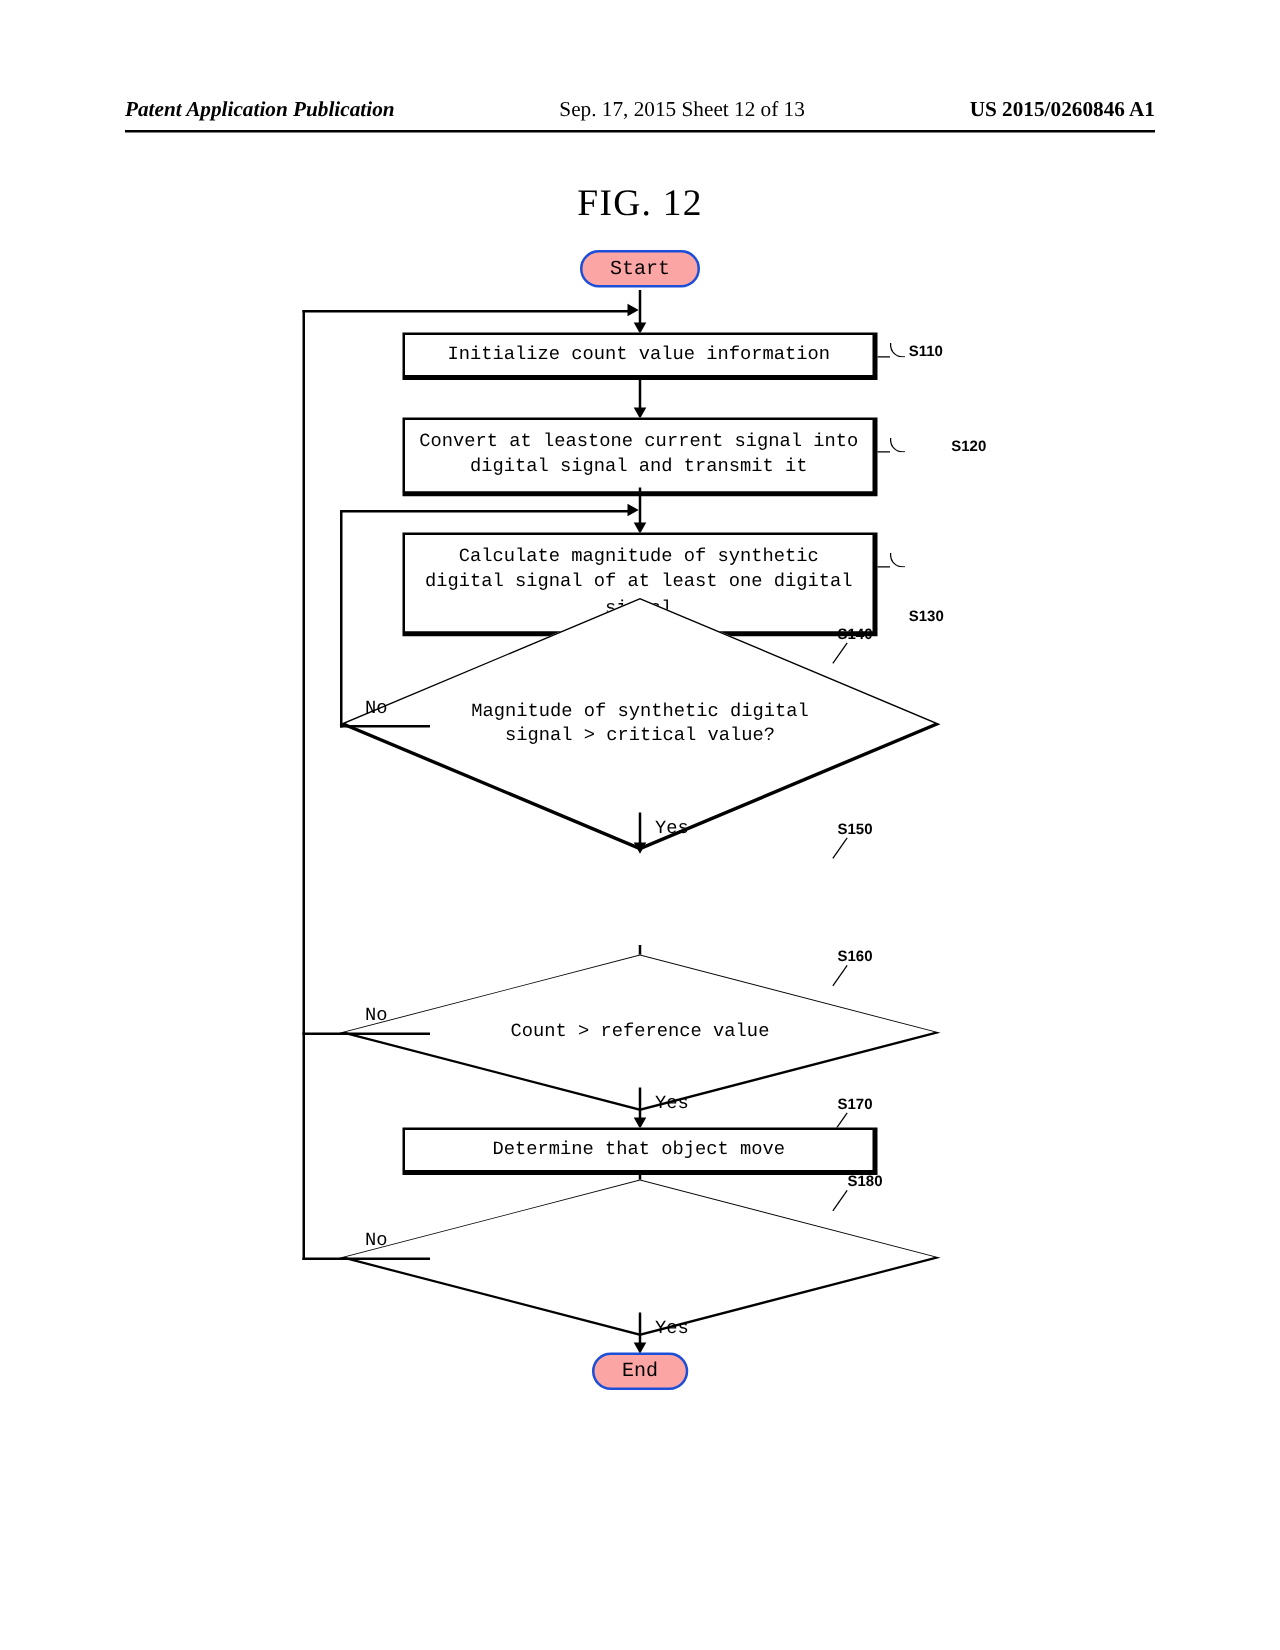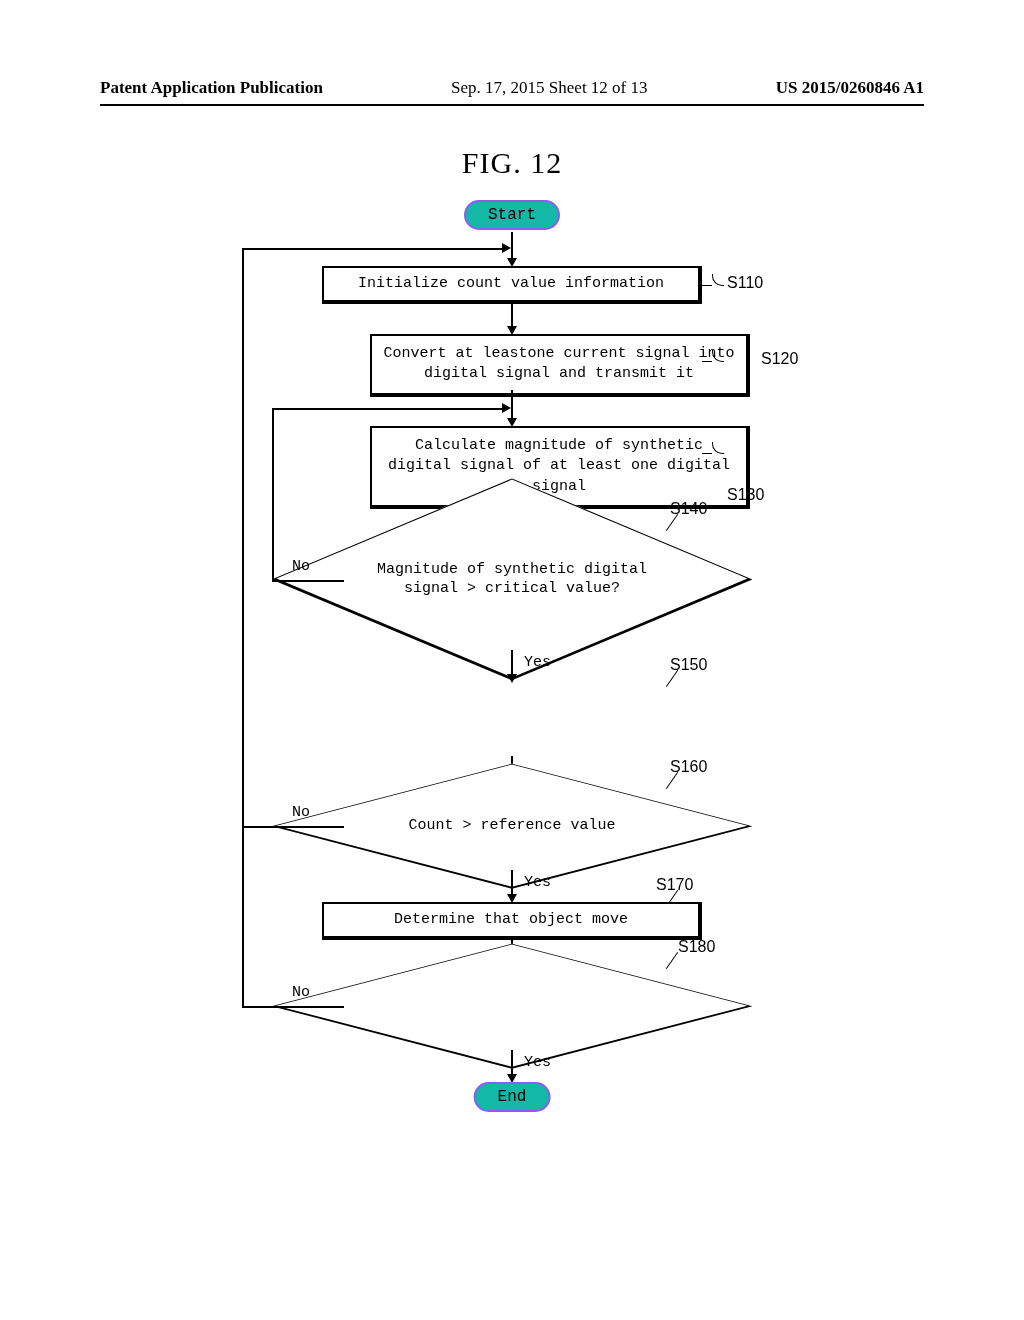--- a/index.html
+++ b/index.html
@@ -18,21 +18,21 @@
     height: 1320px;
     padding: 78px 100px 40px 100px;
   }
   .header {
     display: flex;
     justify-content: space-between;
     font-family: "Times New Roman", serif;
     font-size: 17px;
     margin-bottom: 6px;
   }
-  .header .left { font-weight: bold; }
+  .header .left { font-weight: bold; font-style: italic; }
   .header .mid { }
   .header .right { font-weight: bold; }
   .hr {
     border-top: 2px solid #000;
     margin-bottom: 40px;
   }
   .fig-title {
     text-align: center;
     font-family: "Times New Roman", serif;
     font-size: 30px;
@@ -41,40 +41,40 @@
   }
   .flow {
     position: relative;
     width: 560px;
     margin: 0 auto;
     height: 980px;
   }
   .terminator {
     position: absolute;
     left: 50%; transform: translateX(-50%);
-    border: 2px solid #8b5cf6;
+    border: 2px solid #1d4ed8;
     border-radius: 18px;
     padding: 4px 22px;
     font-size: 16px;
-    background: #14b8a6;
+    background: #fca5a5;
   }
   .process {
     position: absolute;
     left: 50%; transform: translateX(-50%);
     width: 380px;
     border: 2px solid #000;
     border-right-width: 4px;
     border-bottom-width: 4px;
     background: #fff;
     text-align: center;
     font-size: 15px;
     padding: 6px 8px;
     line-height: 1.35;
   }
-  .process.tall { padding: 8px 8px; margin-left: 48px; }
+  .process.tall { padding: 8px 8px; }
   .decision {
     position: absolute;
     left: 50%;
     transform: translateX(-50%) scaleY(0.42);
     transform-origin: top center;
     width: 340px; height: 340px;
   }
   .decision .shape {
     width: 100%; height: 100%;
     border: 2px solid #000;
@@ -88,22 +88,23 @@
     position: absolute;
     top: 50%; left: 50%;
     transform: translate(-50%, -50%) scaleY(2.38);
     width: 300px;
     text-align: center;
     font-size: 15px;
     line-height: 1.25;
   }
   .step-label {
     position: absolute;
-    font-size: 16px;
+    font-size: 12px;
     font-family: Arial, sans-serif;
+    font-weight: bold;
   }
   .leader {
     position: absolute;
     border-top: 1.5px solid #000;
   }
   .edge-label {
     position: absolute;
     font-size: 15px;
   }
   .arrow-down {
@@ -207,21 +208,21 @@
       <div class="shape"></div>
       <div class="dtext" style="transform: translate(-50%, -50%) scaleY(3.85);">Count &gt; reference value</div>
     </div>
     <span class="edge-label" style="top:674px; left:292px;">Yes</span>
     <div class="vline" style="top:670px; height:26px;"></div>
     <div class="arrow-down" style="top:694px;"></div>
 
     <span class="edge-label" style="top:604px; left:60px;">No</span>
     <div class="hline" style="top:626px; left:10px; width:102px;"></div>
 
-    <span class="step-label" style="top:676px; left:424px;">S170</span>
+    <span class="step-label" style="top:676px; left:438px;">S170</span>
     <div class="leader" style="top:698px; left:430px; width:20px; transform:rotate(-55deg);"></div>
     <div class="process" style="top:702px;">Determine that object move</div>
     <div class="vline" style="top:736px; height:22px;"></div>
     <div class="arrow-down" style="top:756px;"></div>
 
     <span class="step-label" style="top:738px; left:446px;">S180</span>
     <div class="leader" style="top:760px; left:430px; width:20px; transform:rotate(-55deg);"></div>
     <div class="decision" style="top:762px; transform: translateX(-50%) scaleY(0.26);">
       <div class="shape"></div>
     </div>

